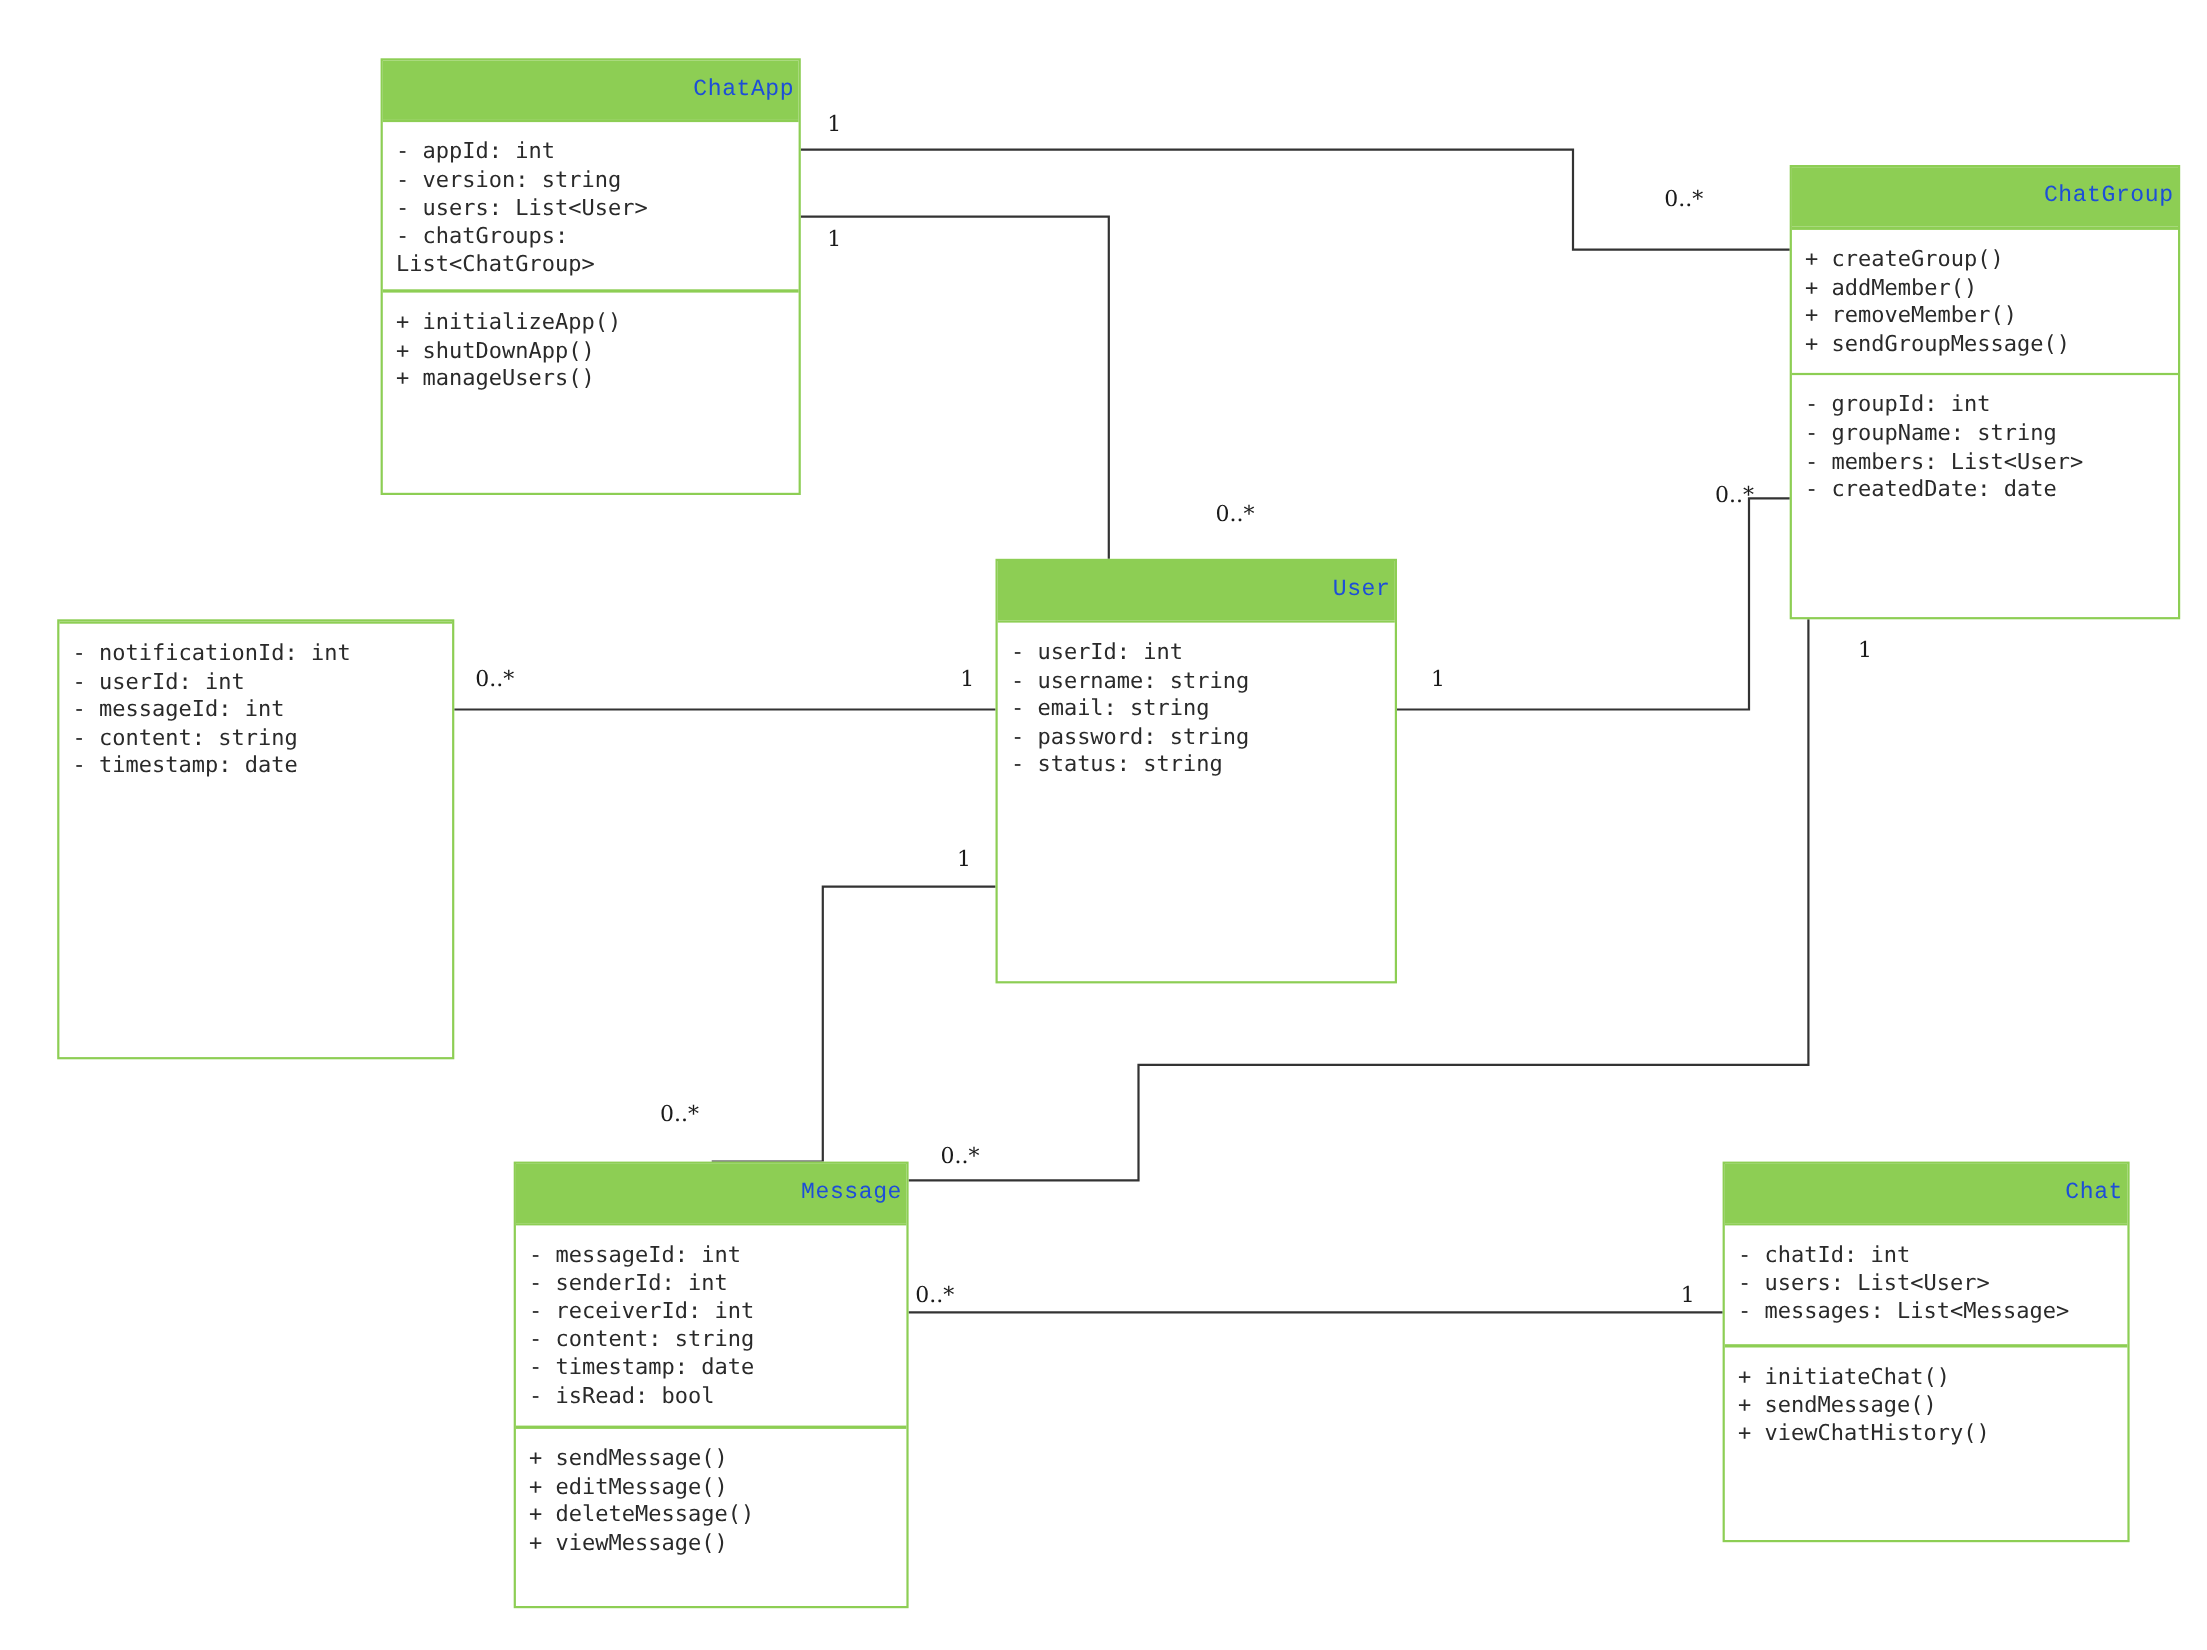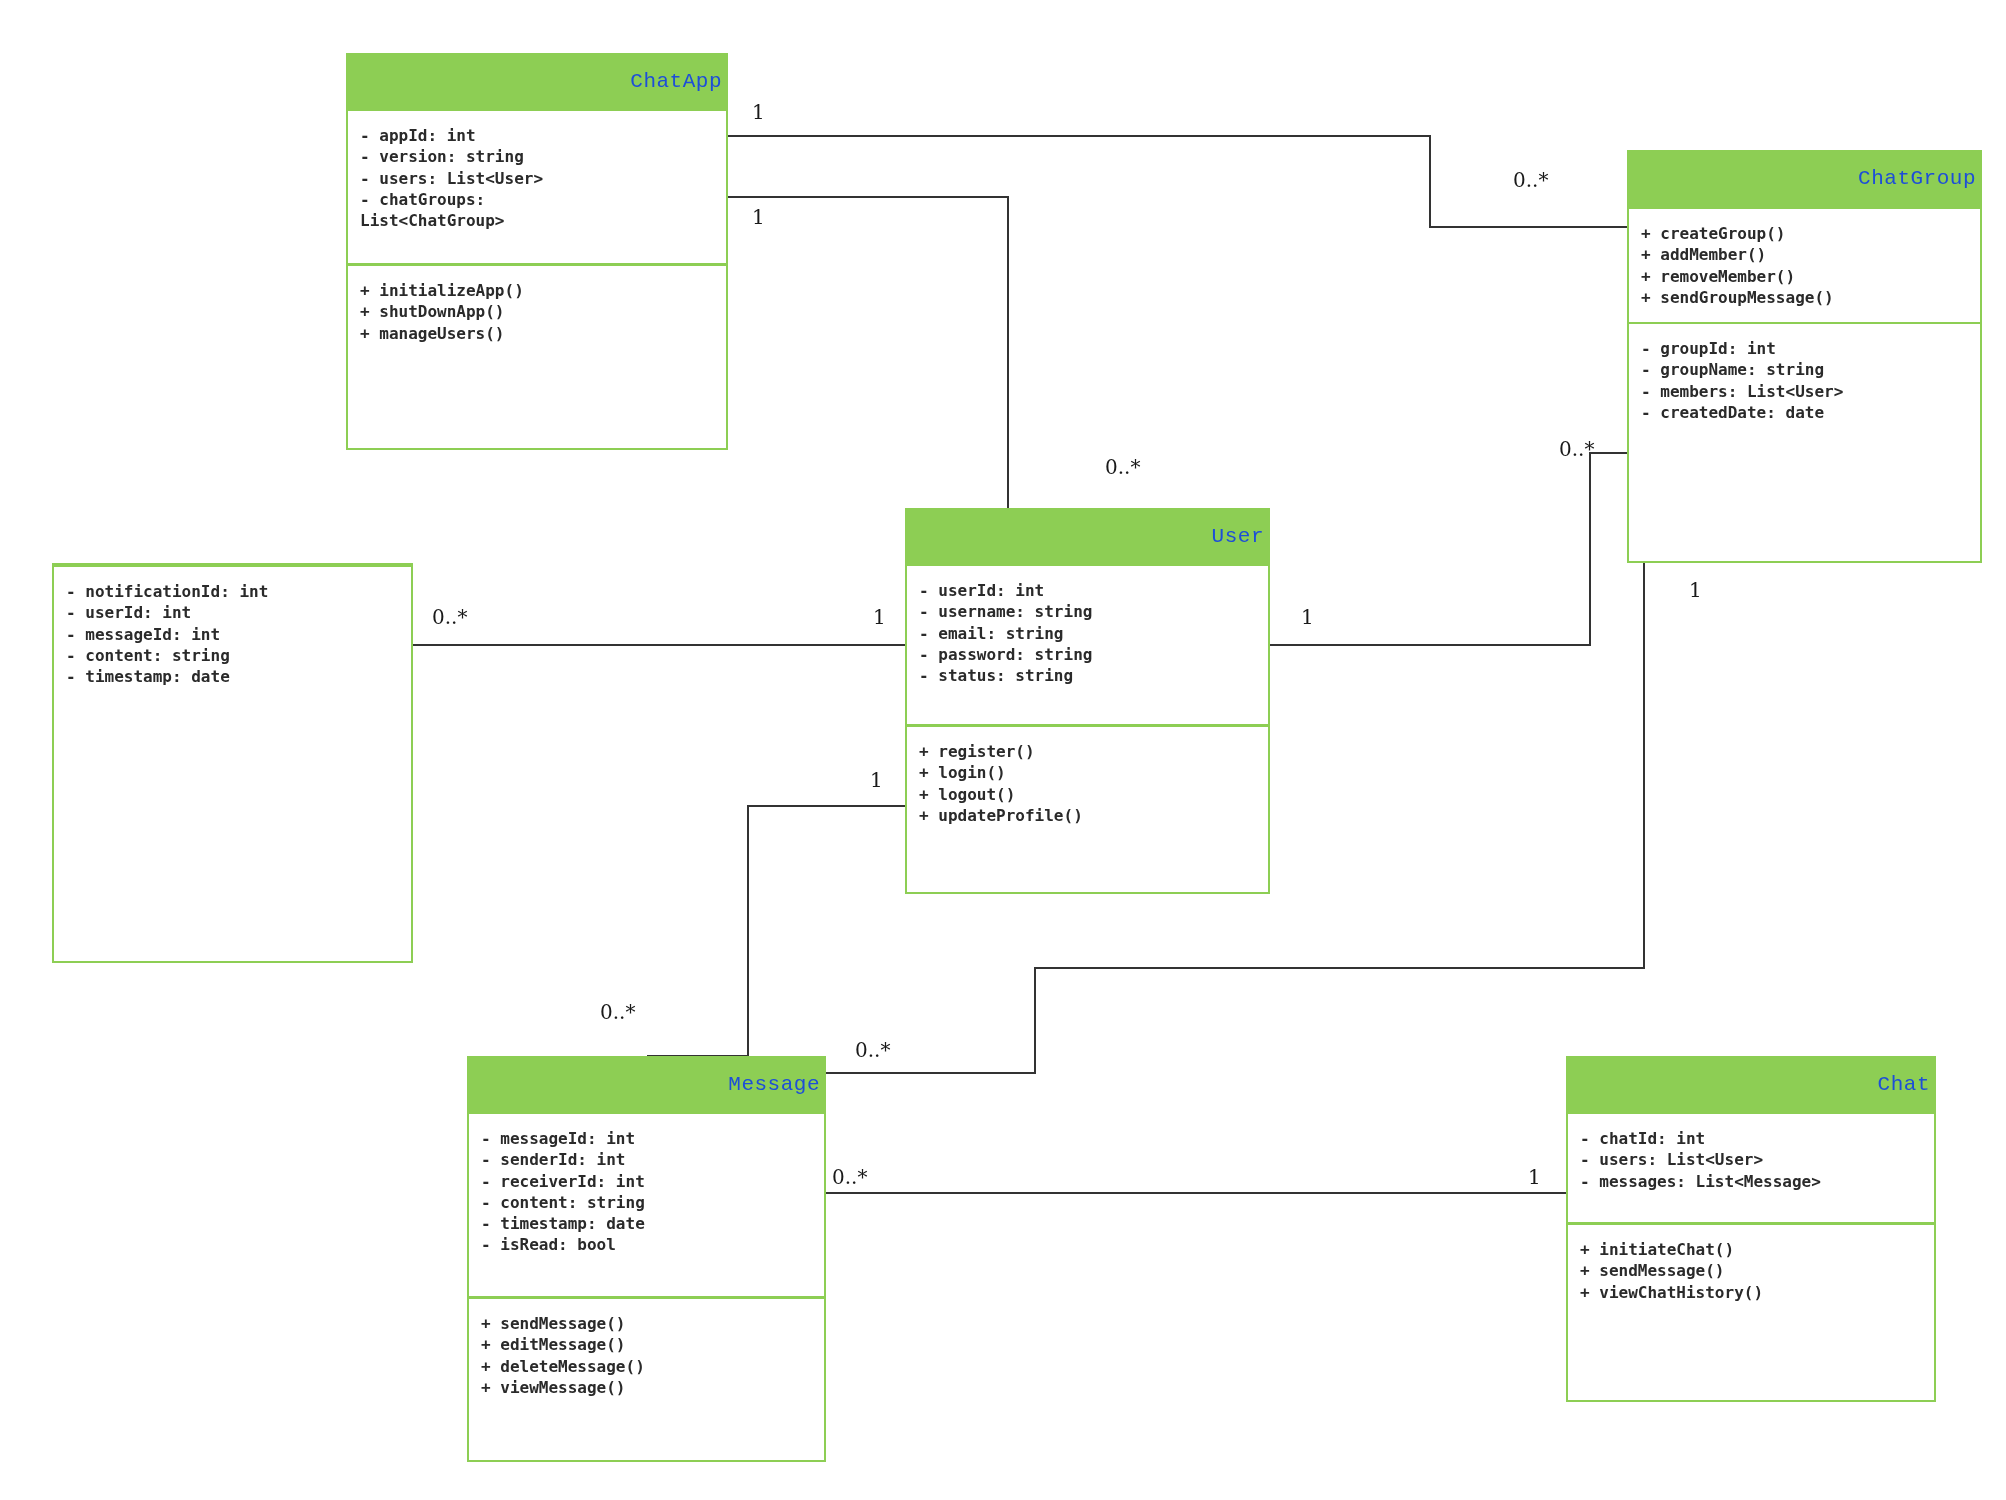--- a/index.html
+++ b/index.html
@@ -43,22 +43,21 @@
   }
   .uml-compartment.attrs {
     border-top: 2px solid #8DCE54;
   }
   .uml-compartment.ops {
     border-top: 3px solid #8DCE54;
   }
   .uml-row {
     white-space: pre-wrap;
     padding: 2px 0;
-    font-size: 16px;
-    font-weight: bold;
+    font-size: 20px;
   }
   .conn-svg {
     position: absolute;
     left: 0;
     top: 0;
     width: 2006px;
     height: 1500px;
     z-index: 1;
     pointer-events: none;
   }
@@ -144,26 +143,20 @@
 
   <div class="uml-class" id="cls-user" style="left:905px; top:508px; width:365px; height:386px;">
     <div class="uml-header">User</div>
     <div class="uml-compartment attrs" style="height:160px;">
       <div class="uml-row">- userId: int</div>
       <div class="uml-row">- username: string</div>
       <div class="uml-row">- email: string</div>
       <div class="uml-row">- password: string</div>
       <div class="uml-row">- status: string</div>
     </div>
-    <div class="uml-compartment ops">
-      <div class="uml-row">+ register()</div>
-      <div class="uml-row">+ login()</div>
-      <div class="uml-row">+ logout()</div>
-      <div class="uml-row">+ updateProfile()</div>
-    </div>
   </div>
 
   <div class="uml-class" id="cls-notification" style="left:52px; top:563px; width:361px; height:400px;">
     <div class="uml-compartment attrs" style="height:160px;">
       <div class="uml-row">- notificationId: int</div>
       <div class="uml-row">- userId: int</div>
       <div class="uml-row">- messageId: int</div>
       <div class="uml-row">- content: string</div>
       <div class="uml-row">- timestamp: date</div>
     </div>

